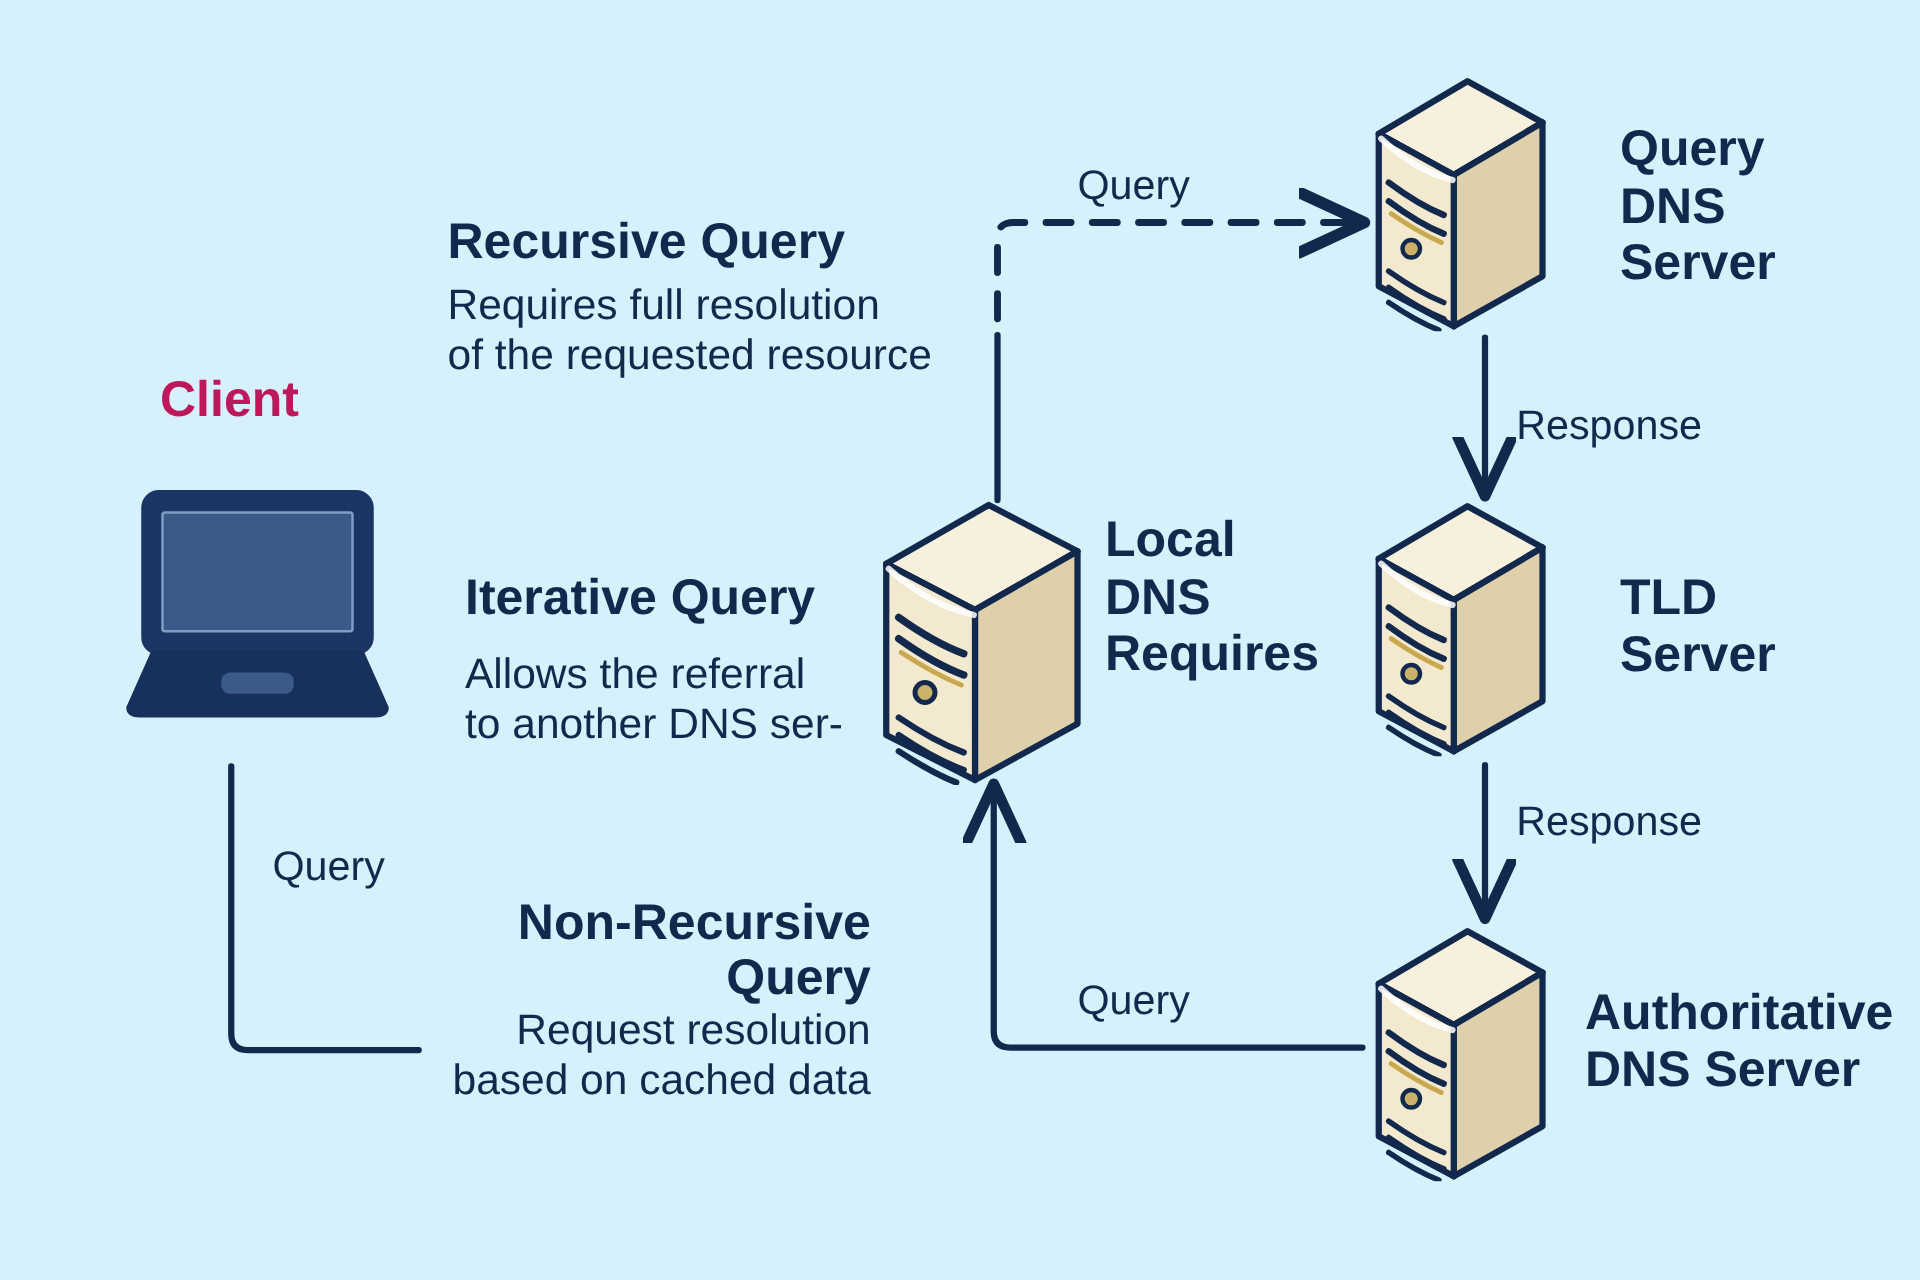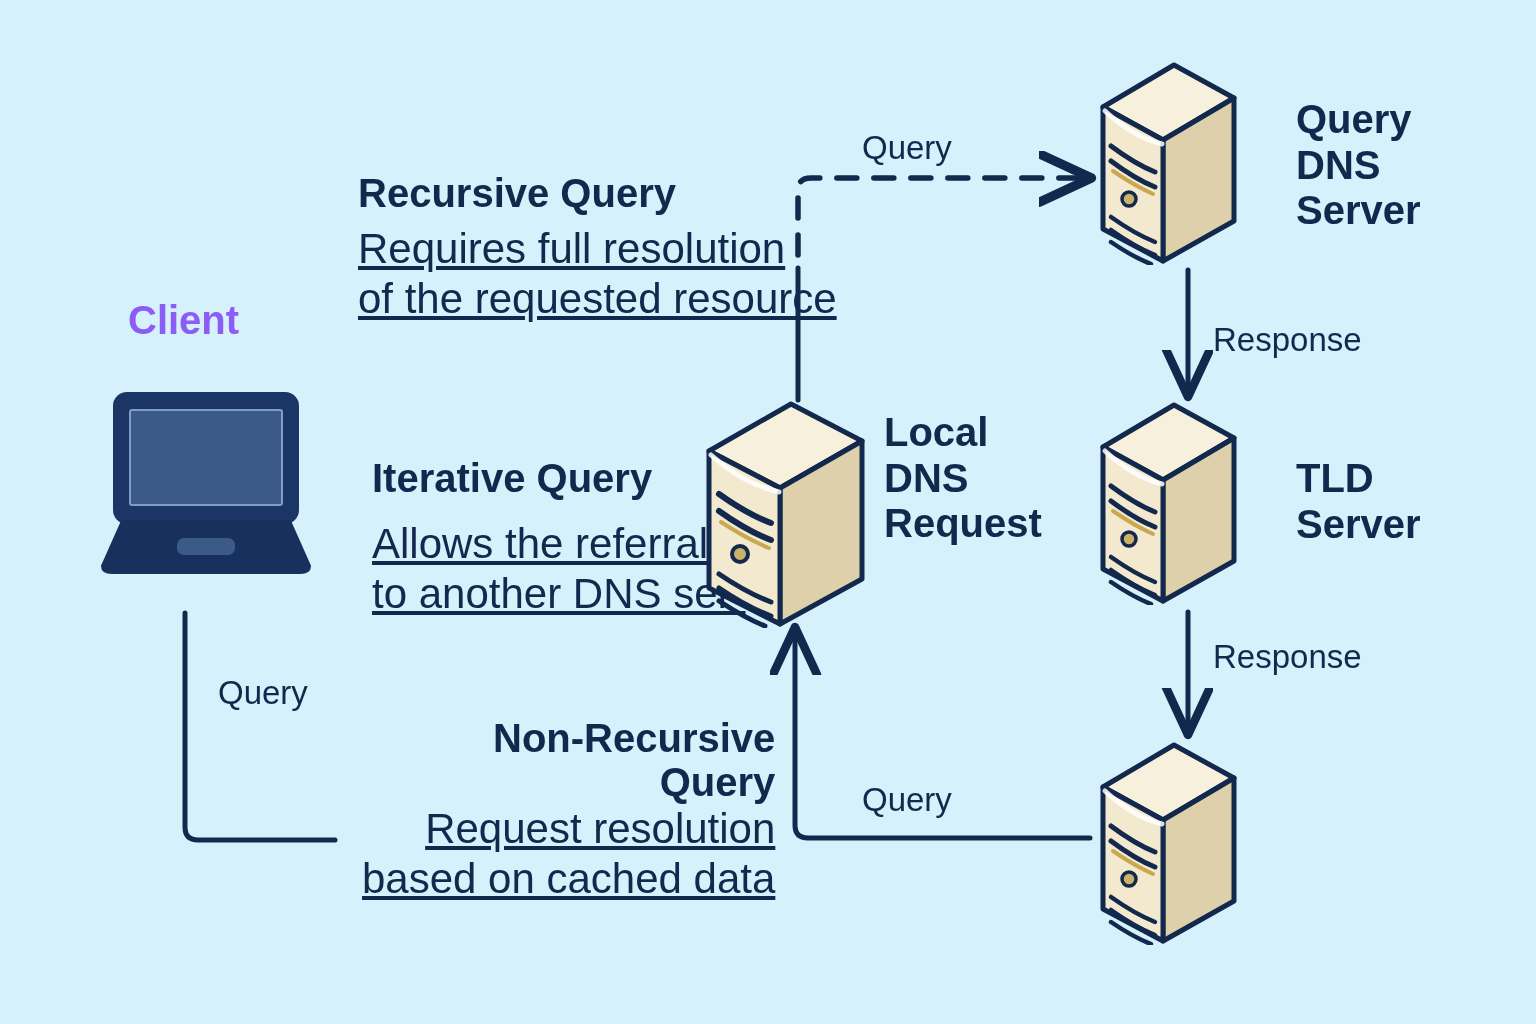--- a/index.html
+++ b/index.html
@@ -20,36 +20,35 @@
     position: absolute;
     left: 0; top: 0;
     width: 1536px;
     height: 1024px;
   }
   .node {
     position: absolute;
   }
   .lbl {
     position: absolute;
-    color: #8b5cf6;
+    color: #be185d;
     line-height: 1.12;
     white-space: pre-line;
   }
   .lbl-bold {
     font-weight: bold;
     margin-top: 48px;
   }
   .title-lg {
     font-size: 40px;
     font-weight: bold;
   }
   .desc {
-    font-size: 42px;
+    font-size: 34px;
     font-weight: normal;
-    text-decoration: underline;
   }
   .edge-lbl {
     position: absolute;
     font-size: 33px;
     color: #12284c;
     white-space: nowrap;
   }
   .srv-label {
     position: absolute;
     font-size: 40px;
@@ -138,21 +137,21 @@
       <circle cx="37" cy="156" r="8" fill="#cbb268" stroke="#12284c" stroke-width="4"></circle>
 
       <path d="M16,176 Q44,195 68,204" fill="none" stroke="#12284c" stroke-width="5" stroke-linecap="round"></path>
       <path d="M16,190 Q44,209 68,218" fill="none" stroke="#12284c" stroke-width="5" stroke-linecap="round"></path>
       <path d="M16,203 Q42,220 62,228" fill="none" stroke="#12284c" stroke-width="5" stroke-linecap="round"></path>
     </svg>
   </div>
 
   <div class="srv-label" style="left:884px; top:410px;">Local
 DNS
-Request</div>
+Requires</div>
 
   <div class="node" style="left:1097px; top:60px; width:143px; height:205px;">
     <svg viewBox="0 0 143 205" width="143" height="205">
       <path d="M6,47 L77,5 L137,38 L66,80 Z" fill="#f7f0dd" stroke="#12284c" stroke-width="5" stroke-linejoin="round"></path>
       <path d="M66,80 L137,38 L137,161 L66,201 Z" fill="#ded0ab" stroke="#12284c" stroke-width="5" stroke-linejoin="round"></path>
       <path d="M6,47 L66,80 L66,201 L6,169 Z" fill="#f3e9cf" stroke="#12284c" stroke-width="5" stroke-linejoin="round"></path>
       <path d="M8,51 Q36,77 65,84" fill="none" stroke="#ffffff" stroke-width="5" stroke-linecap="round" opacity="0.85"></path>
       <path d="M14,86 Q38,104 58,112" fill="none" stroke="#12284c" stroke-width="5" stroke-linecap="round"></path>
       <path d="M14,101 Q38,119 58,127" fill="none" stroke="#12284c" stroke-width="5" stroke-linecap="round"></path>
       <path d="M16,111 Q38,126 56,134" fill="none" stroke="#c9a94f" stroke-width="4" stroke-linecap="round"></path>
@@ -195,20 +194,22 @@
       <path d="M14,86 Q38,104 58,112" fill="none" stroke="#12284c" stroke-width="5" stroke-linecap="round"></path>
       <path d="M14,101 Q38,119 58,127" fill="none" stroke="#12284c" stroke-width="5" stroke-linecap="round"></path>
       <path d="M16,111 Q38,126 56,134" fill="none" stroke="#c9a94f" stroke-width="4" stroke-linecap="round"></path>
       <circle cx="32" cy="139" r="7" fill="#cbb268" stroke="#12284c" stroke-width="3.5"></circle>
       <path d="M14,157 Q38,174 58,182" fill="none" stroke="#12284c" stroke-width="4.5" stroke-linecap="round"></path>
       <path d="M14,170 Q38,187 58,195" fill="none" stroke="#12284c" stroke-width="4.5" stroke-linecap="round"></path>
       <path d="M14,182 Q36,197 54,204" fill="none" stroke="#12284c" stroke-width="4.5" stroke-linecap="round"></path>
     </svg>
   </div>
 
+  <div class="srv-label" style="left:1268px; top:788px;">Authoritative
+DNS Server</div>
 
   <div class="edge-lbl" style="left:218px; top:674px;">Query</div>
 
   <div class="edge-lbl" style="left:862px; top:129px;">Query</div>
 
   <div class="edge-lbl" style="left:1213px; top:321px;">Response</div>
 
   <div class="edge-lbl" style="left:1213px; top:638px;">Response</div>
 
   <div class="edge-lbl" style="left:862px; top:781px;">Query</div>

